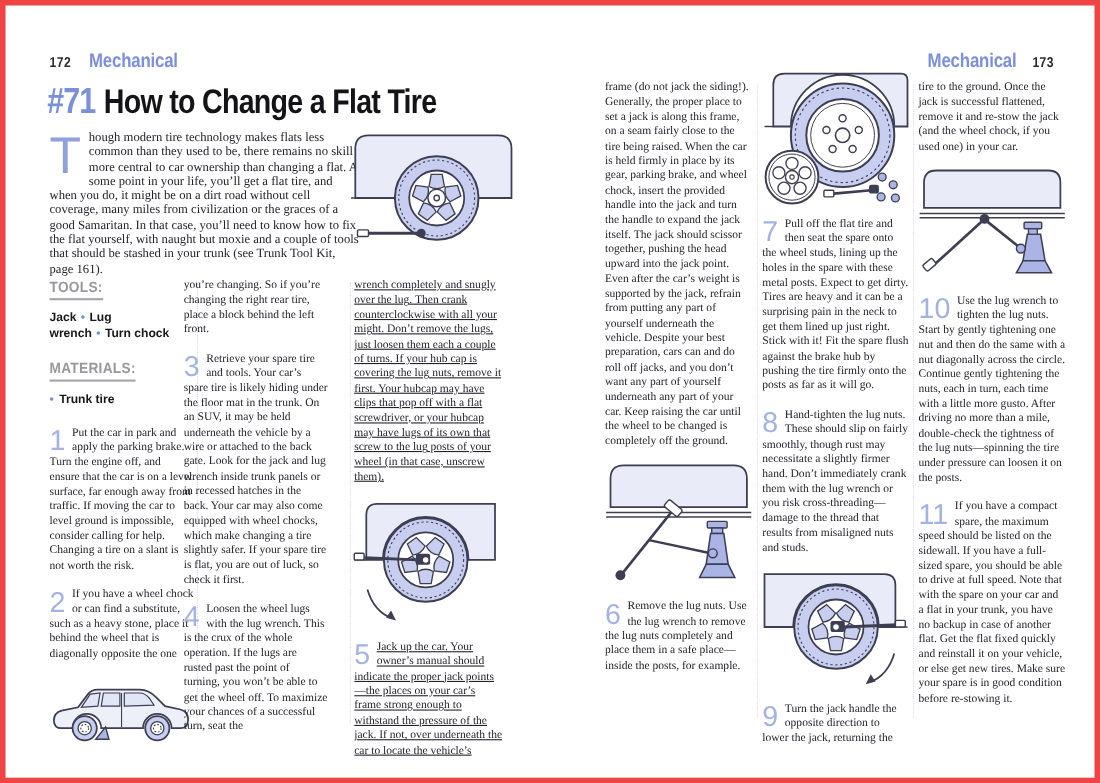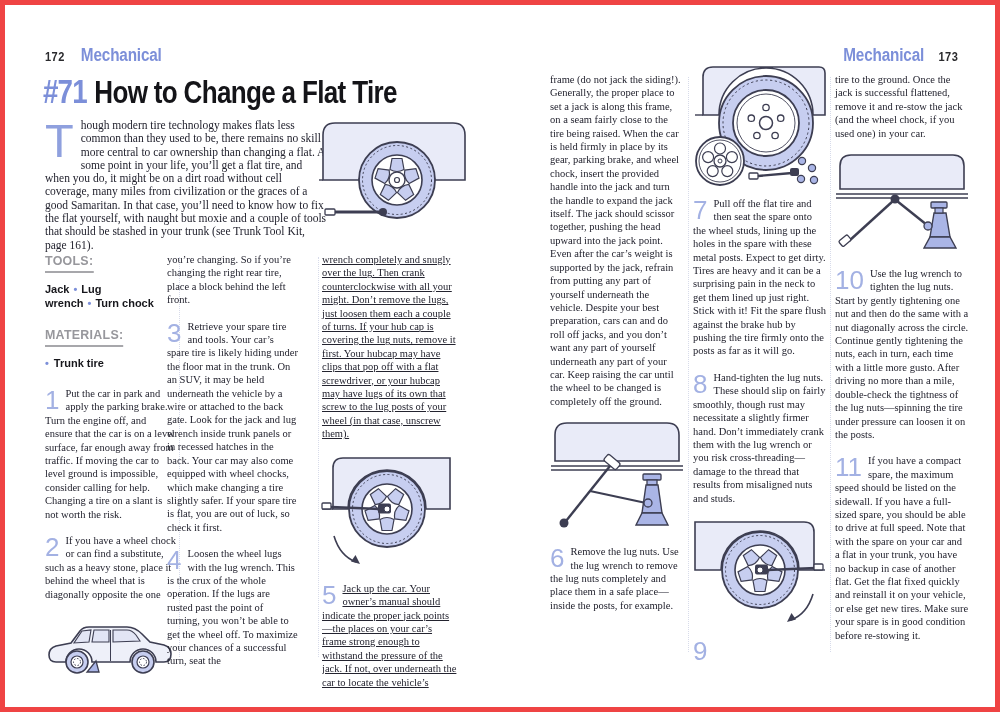--- a/index.html
+++ b/index.html
@@ -259,21 +259,21 @@
         <path d="M-5 -21.5 L5 -21.5 L7 -10.5 Q0 -6.5 -7 -10.5 Z" transform="translate(67 52) rotate(324)"></path>
       </g>
       <line x1="74" y1="52" x2="123" y2="50" stroke="#3d3e52" stroke-width="2.6"></line>
       <rect x="121" y="46" width="9" height="6" rx="1" fill="#fff" stroke="#3d3e52" stroke-width="1.3"></rect>
       <rect x="62" y="46.5" width="13" height="10" rx="2" fill="#3d3e52"></rect>
       <circle cx="67" cy="52" r="3" fill="#fff" stroke="#3d3e52" stroke-width="1"></circle>
       <path d="M120 76 Q114 96 98 102" fill="none" stroke="#3d3e52" stroke-width="1.6"></path>
       <path d="M94 104 L103 101.5 L98.5 95 Z" fill="#3d3e52"></path>
     </svg>
     <p class="step">
-      <span class="step-num">9</span>
+      <span class="step-num">9</span><span>Turn the jack handle the opposite direction to lower the jack, returning the</span>
     </p>
   </div>
 
   <div class="col colF">
     <p class="cont">tire to the ground. Once the jack is successful flattened, remove it and re-stow the jack (and the wheel chock, if you used one) in your car.</p>
 
     <svg class="illus f-illus" width="134" height="102" viewBox="0 0 134 102">
       <path d="M5 36 L5 13 Q5 2 16 2 L118 2 Q129 2 129 13 L129 36 Z" fill="#e9ebf8" stroke="#3d3e52" stroke-width="1.6"></path>
       <line x1="1" y1="41" x2="133" y2="41" stroke="#3d3e52" stroke-width="1.4"></line>
       <line x1="1" y1="45" x2="133" y2="45" stroke="#3d3e52" stroke-width="1.4"></line>

